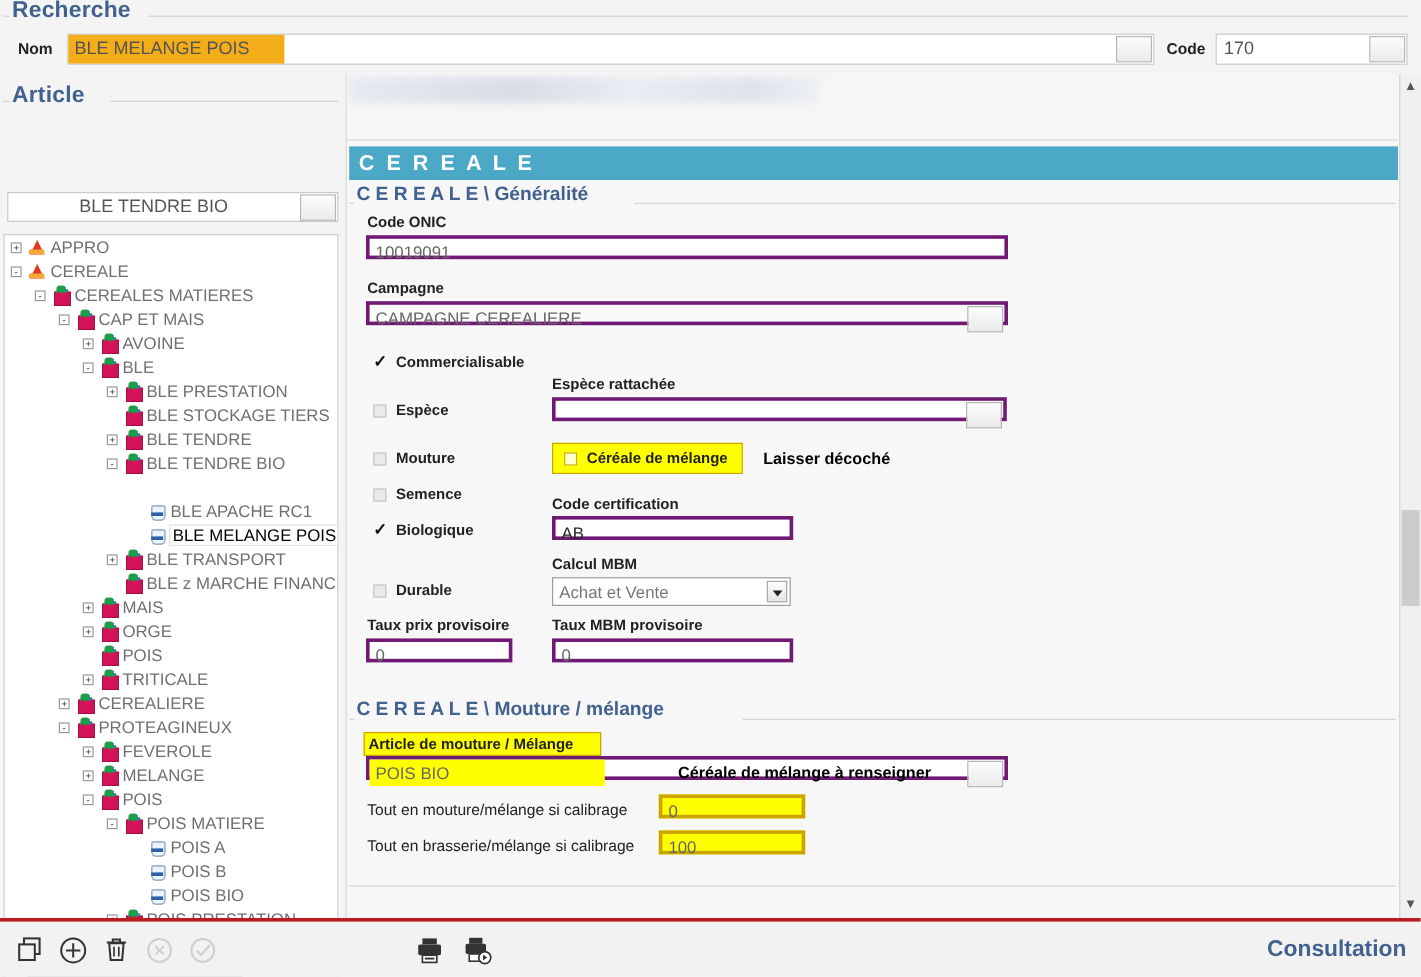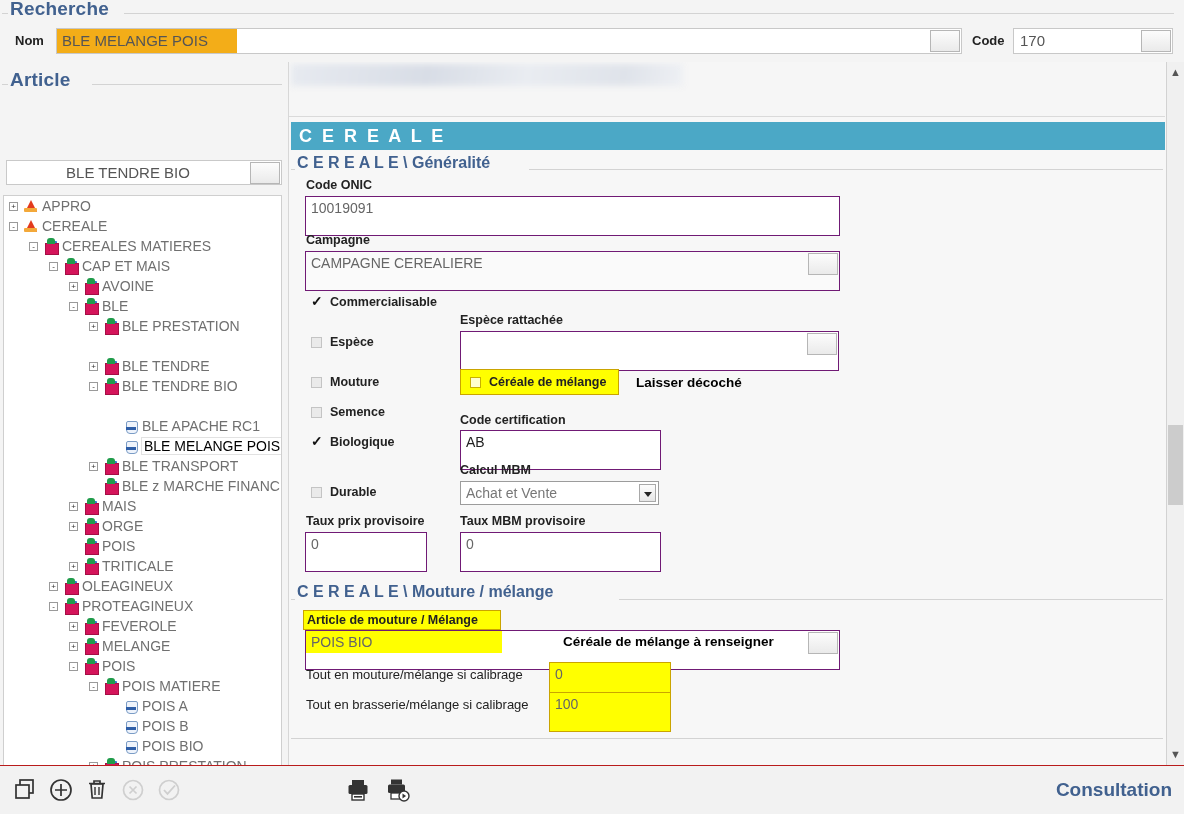--- a/index.html
+++ b/index.html
@@ -172,22 +172,22 @@
   .sect-title {
     position: absolute; font-weight: bold; color: #41618f; font-size: 16px; text-align: center;
   }
   .sect-rule { position: absolute; height: 1px; background: #d3d3d3; }
 
   .flbl {
     position: absolute; font-weight: bold; font-size: 12.5px; color: #222;
     white-space: nowrap;
   }
   .ftext {
-    position: absolute; background: #ffffff; border: 1px solid #701a75;
-    height: 40px;
+    position: absolute; background: #ffffff; border: 3px solid #701a75;
+    height: 20px;
   }
   .ftext .v {
     position: absolute; left: 5px; top: 3px; font-size: 14px; color: #666;
     white-space: nowrap;
   }
   .ftext.dim { background: #fafafa; }
 
   .chk { position: absolute; font-size: 12.5px; font-weight: bold; color: #222; }
   .chk .box {
     position: absolute; left: 0; top: 2px; width: 11px; height: 11px;
@@ -233,21 +233,21 @@
   .vscroll .arrow.up { top: 2px; }
   .vscroll .arrow.dn { bottom: 2px; }
   .vscroll .thumb {
     position: absolute; left: 1px; top: 363px; width: 15px; height: 80px;
     background: #cccccc;
   }
 
   
   .toolbar {
     position: absolute; left: 0; top: 765px; width: 1184px; height: 49px;
-    background: #f2f2f2; border-top: 1px solid #b91c1c;
+    background: #f2f2f2; border-top: 3px solid #b91c1c;
   }
   .tb-icon { position: absolute; top: 11px; width: 26px; height: 26px; cursor: pointer; }
   .status-text {
     position: absolute; right: 12px; top: 13px;
     font-size: 19px; font-weight: bold; color: #41618f;
   }
 </style>
 </head>
 <body>
 
@@ -311,20 +311,24 @@
         <div class="tnode" style="top: 100px; position: absolute; left: 0px; right: 0px;">
           <span class="expander" style="left: 65px;">-</span>
           <span class="ico ico-pkg" style="left: 79px; top: 2px;"></span>
           <span class="nlabel" style="left: 98px;">BLE</span>
         </div>
         <div class="tnode" style="top: 120px; position: absolute; left: 0px; right: 0px;">
           <span class="expander" style="left: 85px;">+</span>
           <span class="ico ico-pkg" style="left: 99px; top: 2px;"></span>
           <span class="nlabel" style="left: 118px;">BLE PRESTATION</span>
         </div>
+        <div class="tnode" style="top: 140px; position: absolute; left: 0px; right: 0px;">
+          <span class="ico ico-pkg" style="left: 99px; top: 2px;"></span>
+          <span class="nlabel" style="left: 118px;">BLE STOCKAGE TIERS</span>
+        </div>
         <div class="tnode" style="top: 160px; position: absolute; left: 0px; right: 0px;">
           <span class="expander" style="left: 85px;">+</span>
           <span class="ico ico-pkg" style="left: 99px; top: 2px;"></span>
           <span class="nlabel" style="left: 118px;">BLE TENDRE</span>
         </div>
         <div class="tnode" style="top: 180px; position: absolute; left: 0px; right: 0px;">
           <span class="expander" style="left: 85px;">-</span>
           <span class="ico ico-pkg" style="left: 99px; top: 2px;"></span>
           <span class="nlabel" style="left: 118px;">BLE TENDRE BIO</span>
         </div>
@@ -360,21 +364,21 @@
           <span class="nlabel" style="left: 98px;">POIS</span>
         </div>
         <div class="tnode" style="top: 360px; position: absolute; left: 0px; right: 0px;">
           <span class="expander" style="left: 65px;">+</span>
           <span class="ico ico-pkg" style="left: 79px; top: 2px;"></span>
           <span class="nlabel" style="left: 98px;">TRITICALE</span>
         </div>
         <div class="tnode" style="top: 380px; position: absolute; left: 0px; right: 0px;">
           <span class="expander" style="left: 45px;">+</span>
           <span class="ico ico-pkg" style="left: 59px; top: 2px;"></span>
-          <span class="nlabel" style="left: 78px;">OLEAGINEUX</span>
+          <span class="nlabel" style="left: 78px;">CEREALIERE</span>
         </div>
         <div class="tnode" style="top: 400px; position: absolute; left: 0px; right: 0px;">
           <span class="expander" style="left: 45px;">-</span>
           <span class="ico ico-pkg" style="left: 59px; top: 2px;"></span>
           <span class="nlabel" style="left: 78px;">PROTEAGINEUX</span>
         </div>
         <div class="tnode" style="top: 420px; position: absolute; left: 0px; right: 0px;">
           <span class="expander" style="left: 65px;">+</span>
           <span class="ico ico-pkg" style="left: 79px; top: 2px;"></span>
           <span class="nlabel" style="left: 98px;">FEVEROLE</span>

